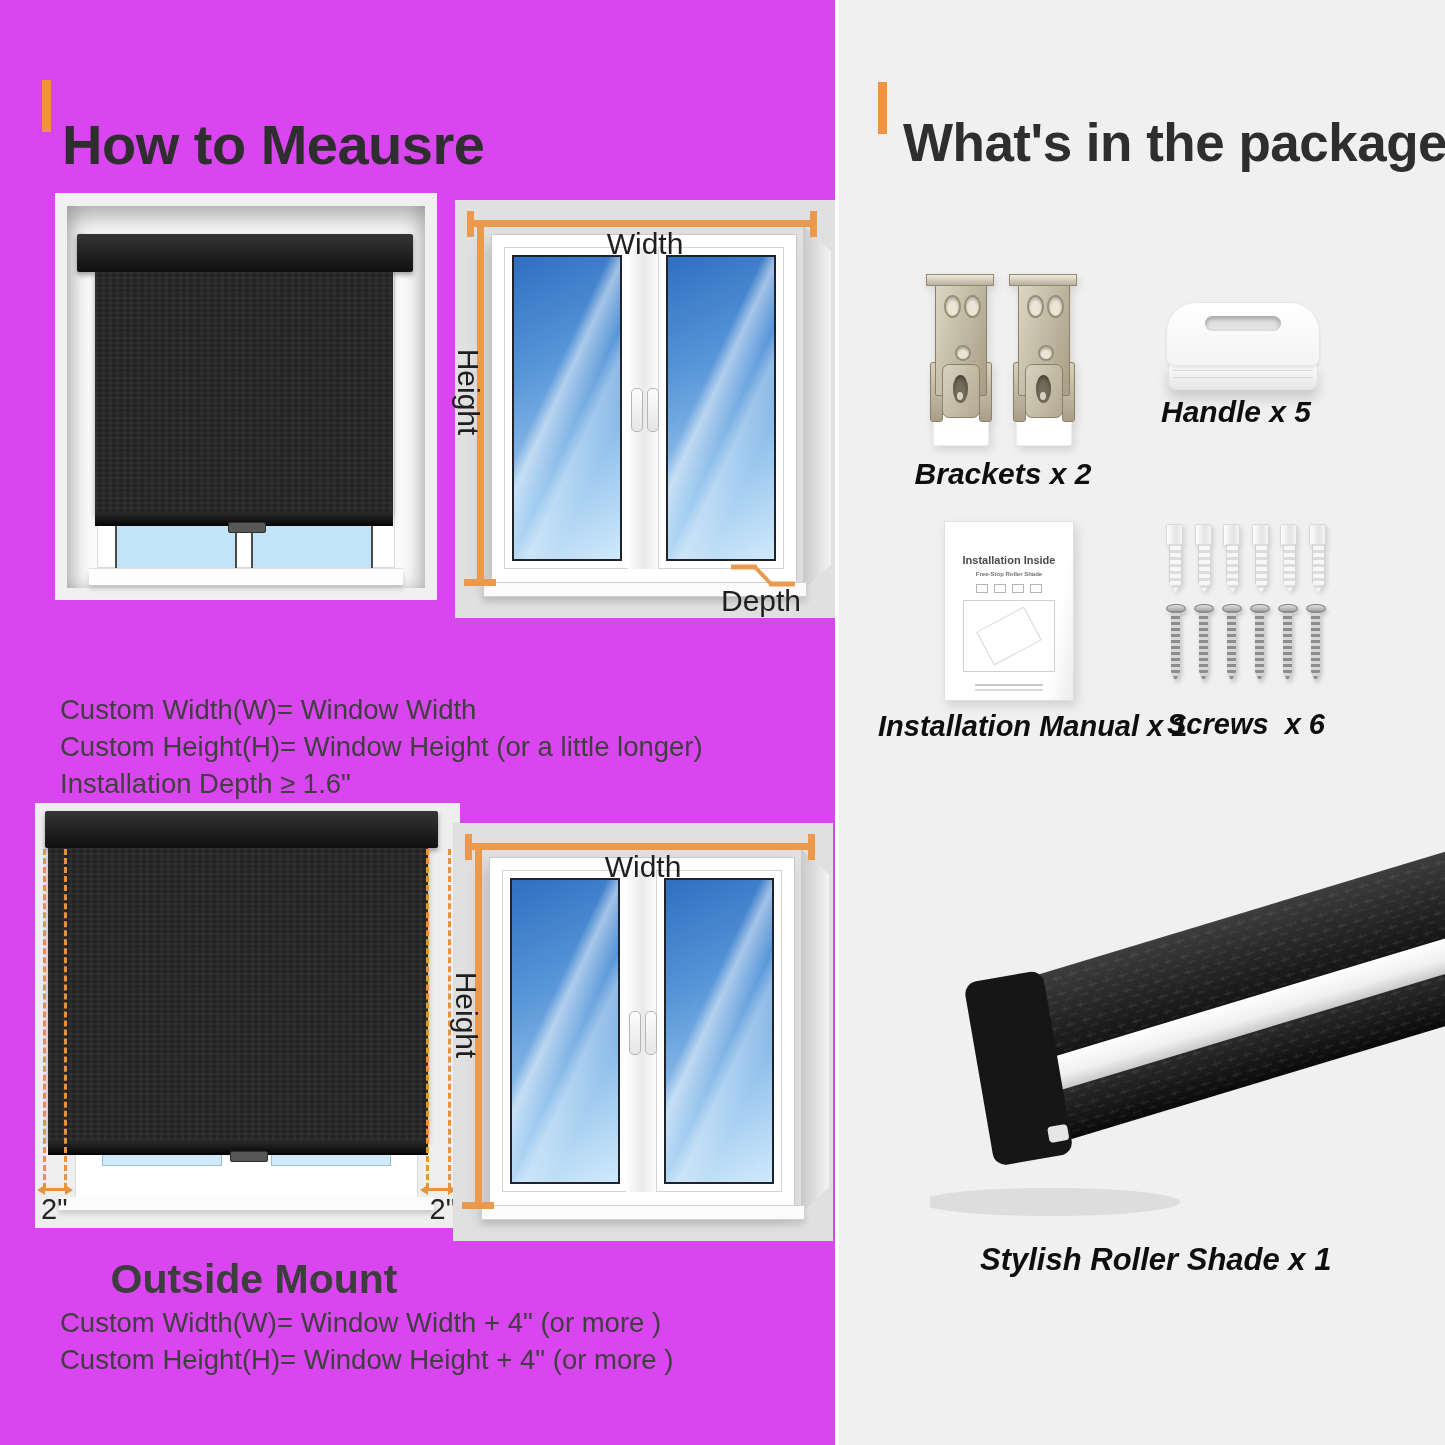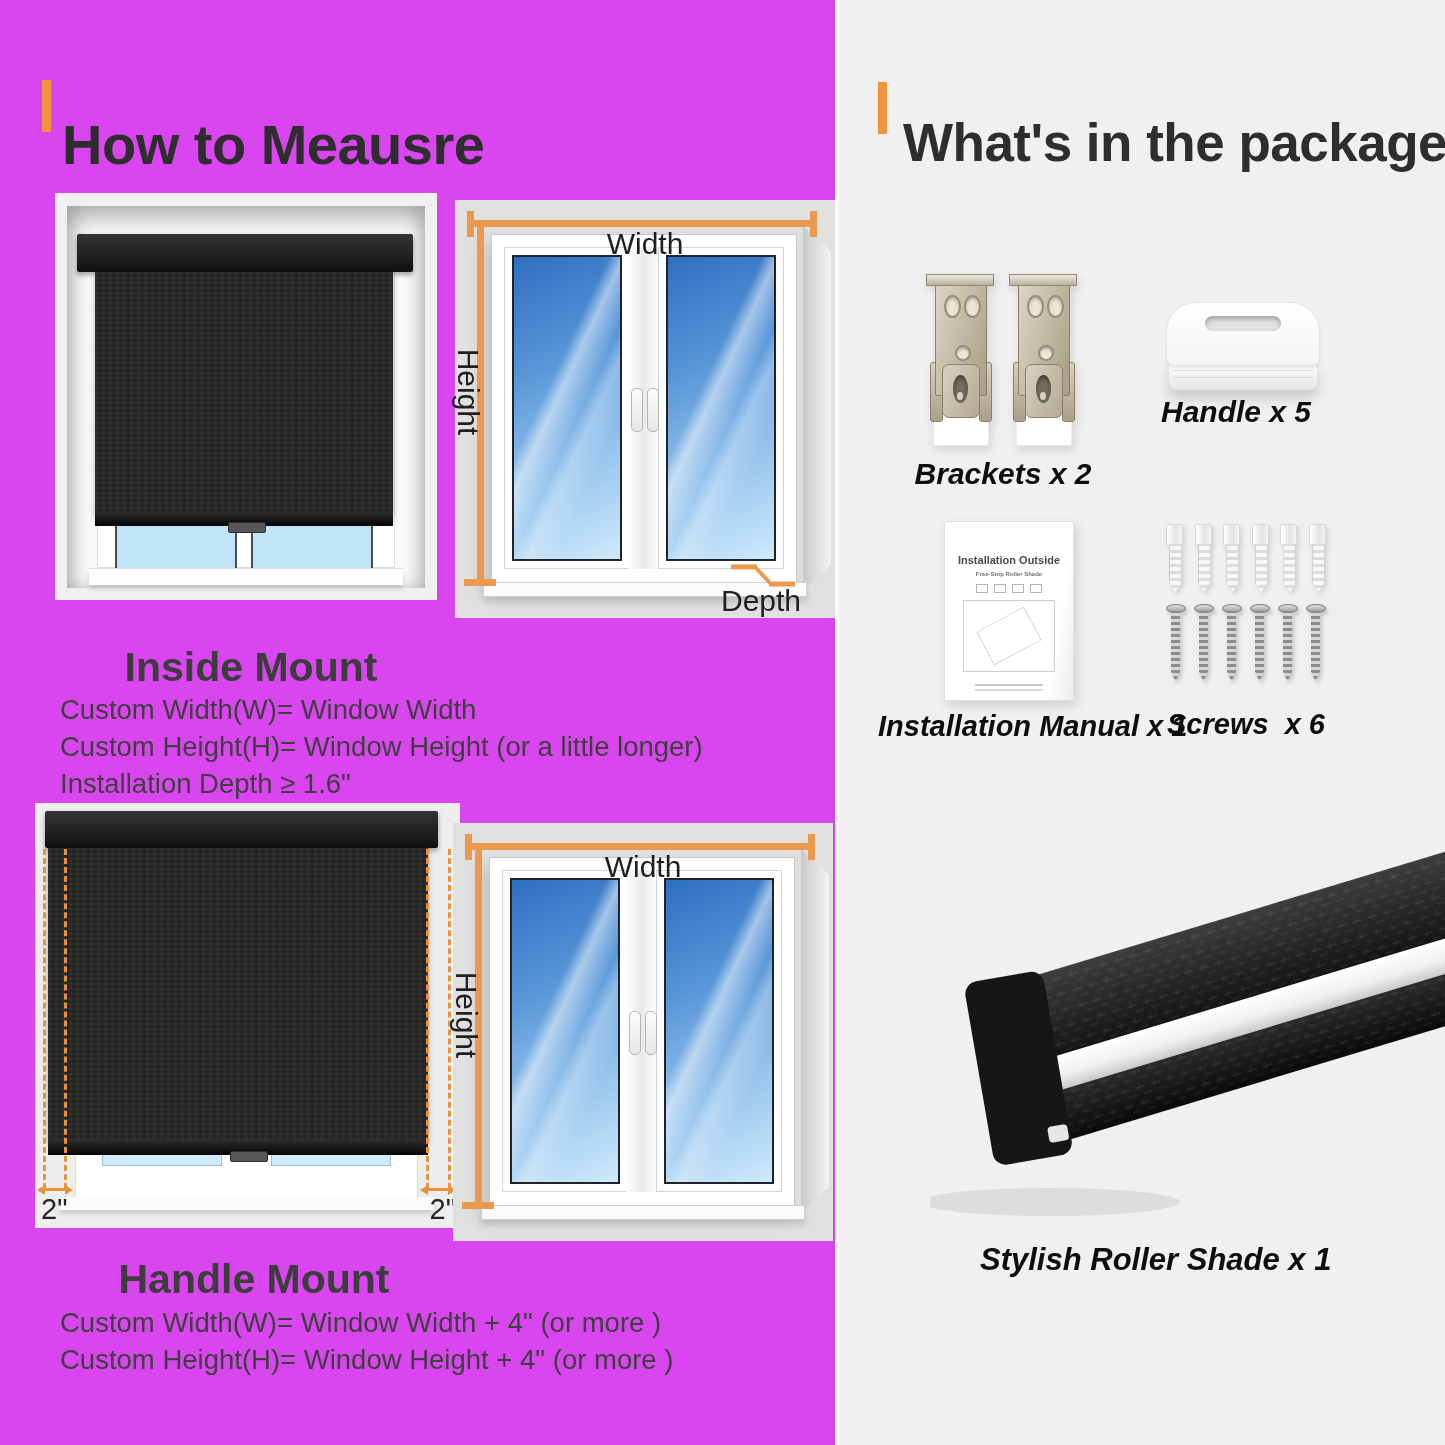--- a/index.html
+++ b/index.html
@@ -196,21 +196,20 @@
       <div class="d-wlabel">Width</div>
       <div class="d-hlabel">Height</div>
       <svg class="d-depthmark" width="66" height="30">
         <line x1="0" y1="5" x2="26" y2="5" stroke="#eb9a4d" stroke-width="5"></line>
         <line x1="24" y1="5" x2="40" y2="22" stroke="#eb9a4d" stroke-width="4"></line>
         <line x1="38" y1="22" x2="64" y2="22" stroke="#eb9a4d" stroke-width="5"></line>
       </svg>
       <div class="d-dlabel">Depth</div>
     </div>
 
-    <h2 class="h-mount" id="h-in">Inside Mount</h2>
     <p class="spec" style="top:703px;">Custom Height(H)= Window Height (or a little longer)</p>
     <p class="spec" style="top:666px;">Custom Width(W)= Window Width</p>
     <p class="spec" style="top:740px;">Installation Depth ≥ 1.6"</p>
 
     <div class="photo" id="photo-out">
       <div class="ow">
         <div class="ogl l"></div>
         <div class="ogl r"></div>
       </div>
       <div class="osill"></div>
@@ -242,21 +241,21 @@
         <div class="d-handle h1"></div>
         <div class="d-handle h2"></div>
       </div>
       <div class="d-sill"></div>
       <div class="dim-top"></div>
       <div class="dim-left"></div>
       <div class="d-wlabel">Width</div>
       <div class="d-hlabel">Height</div>
     </div>
 
-    <h2 class="h-mount" id="h-out">Handle Mount</h2>
+    <h2 class="h-mount" id="h-out">Outside Mount</h2>
     <p class="spec" style="top:1279px;">Custom Width(W)= Window Width + 4" (or more )</p>
     <p class="spec" style="top:1316px;">Custom Height(H)= Window Height + 4" (or more )</p>
   </section>
 
   <div class="divider"></div>
 
   <section class="panel-right">
     <div class="accent-bar" style="left:39px;top:82px;"></div>
   </section>
   <h1 class="sec-title" id="t-right">What's in the package</h1>
@@ -293,21 +292,21 @@
 
   <div class="handle-item">
     <div class="handle-skirt"></div>
     <div class="handle-body">
       <div class="handle-slot"></div>
     </div>
   </div>
   <div class="cap" style="left:1126px;top:395px;width:220px;">Handle x 5</div>
 
   <div class="manual">
-    <div class="m-title">Installation Outside</div>
+    <div class="m-title">Installation Inside</div>
     <div class="m-sub">Free-Stop Roller Shade</div>
     <div class="m-icons">
         <span></span>
         <span></span>
         <span></span>
         <span></span>
       </div>
     <div class="m-box"></div>
     <div class="m-foot"></div>
   </div>

